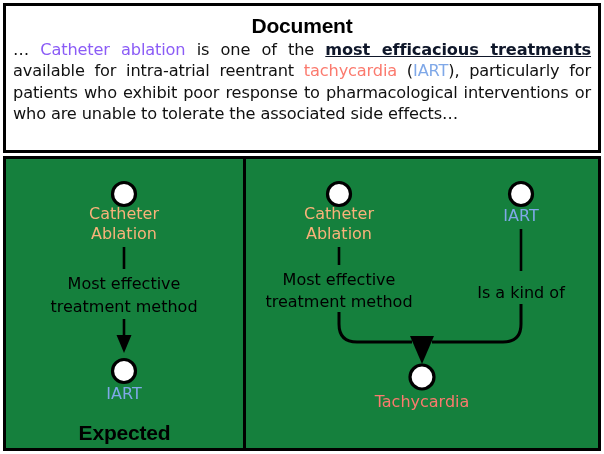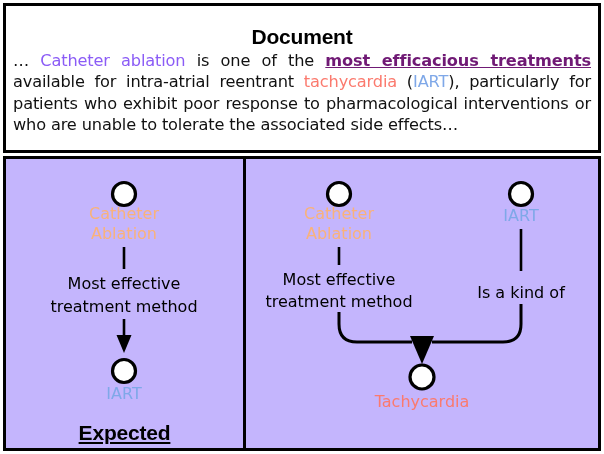--- a/index.html
+++ b/index.html
@@ -30,62 +30,61 @@
     box-sizing: border-box;
     background: #ffffff;
   }
   .doc-title {
     text-align: center;
     font-family: "Liberation Sans", sans-serif;
     font-weight: bold;
     font-size: 21px;
     color: #000000;
     line-height: 25px;
-    margin-top: 18px;
+    margin-top: 7px;
     letter-spacing: -0.2px;
   }
   .doc-body {
     font-family: "DejaVu Sans", sans-serif;
     font-size: 16.2px;
     line-height: 21.4px;
     color: #111111;
     text-align: justify;
     padding: 0 7px 0 7px;
     margin-top: 1px;
     letter-spacing: -0.15px;
   }
   .tok-orange { color: #8b5cf6; }
   .tok-red    { color: #fb7a6e; }
   .tok-blue   { color: #7fa8e8; }
-  .tok-strong { font-weight: bold; text-decoration: underline; color: #701a75; }
+  .tok-strong { font-weight: bold; text-decoration: underline; color: #0f172a; }
 
   
   .graph-panel {
     position: absolute;
     top: 156px;
     height: 295px;
     border: 3px solid #000000;
     box-sizing: border-box;
-    background: #c4b5fd;
+    background: #15803d;
   }
   .panel-left  { left: 3px;   width: 243px; }
   .panel-right { left: 243px; width: 358px; }
 
   .panel-caption {
     position: absolute;
     bottom: 3px;
     left: 0;
     width: 100%;
     text-align: center;
     font-family: "Liberation Sans", sans-serif;
     font-weight: bold;
     font-size: 21px;
     color: #000000;
     letter-spacing: -0.2px;
-    text-decoration: underline;
   }
 
   .graph-svg {
     position: absolute;
     left: 0;
     top: 0;
     width: 100%;
     height: 100%;
   }
   .node-label {

